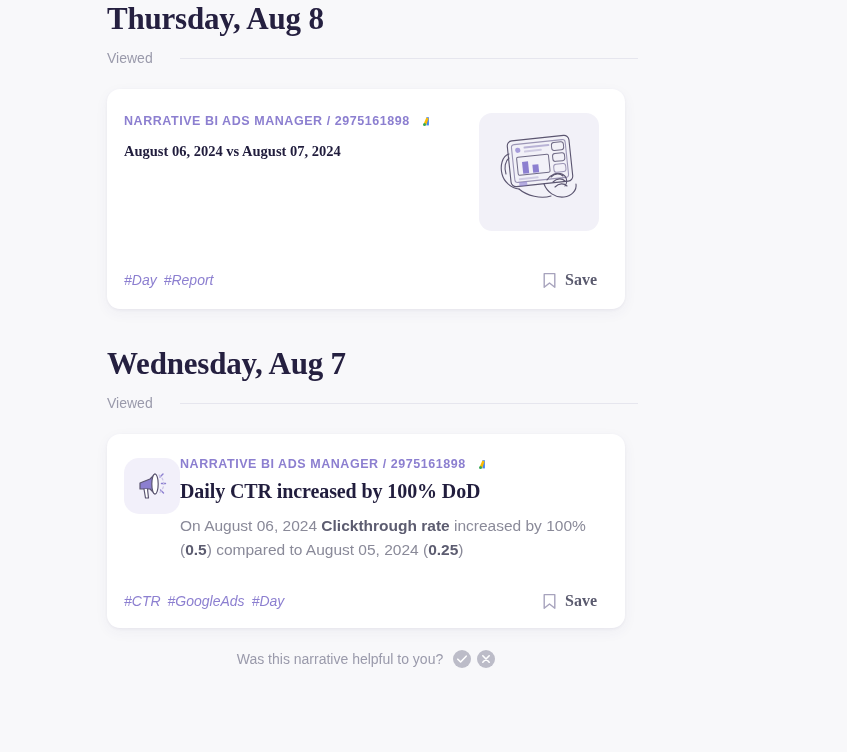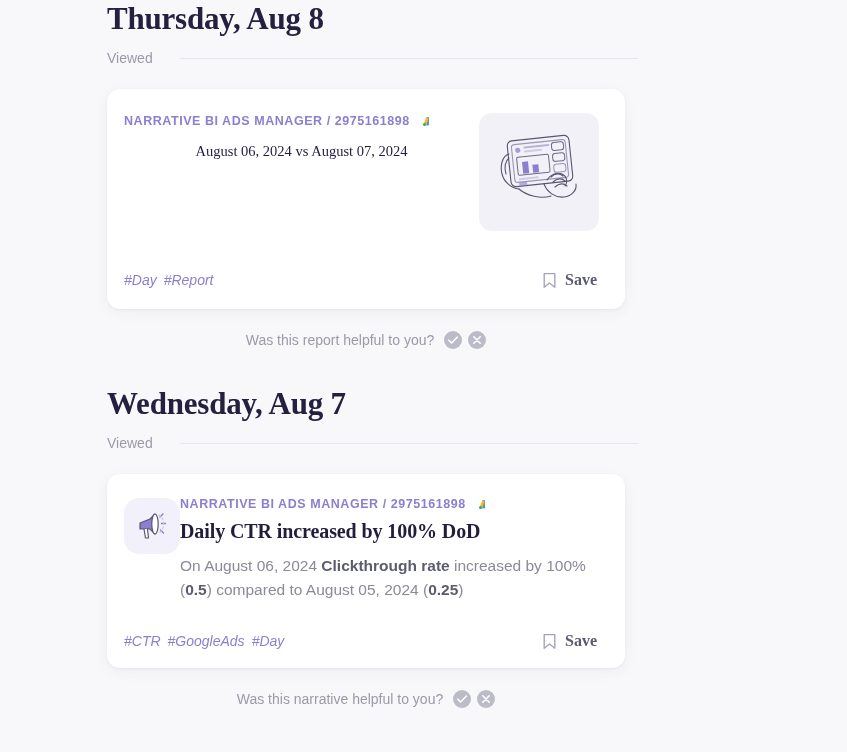--- a/index.html
+++ b/index.html
@@ -109,25 +109,24 @@
   }
   .card-narrative .card-title {
     font-size: 20px;
     line-height: 26px;
     margin-top: 6px;
     letter-spacing: -0.1px;
   }
 
   .card-subtitle {
     font-family: "Liberation Serif", serif;
-    font-weight: 400;
+    font-weight: 700;
     font-size: 14.5px;
     color: #211d3d;
     margin-top: 14px;
-    text-align: center;
   }
 
   .card-desc {
     font-size: 15.5px;
     line-height: 24px;
     color: #8a8a99;
     margin-top: 10px;
     max-width: 530px;
   }
   .card-desc b {
@@ -290,37 +289,20 @@
           <span>
             <svg class="bookmark-icon" viewBox="0 0 15 17">
               <path d="M2.2 1.6 h10.6 v13.6 l-5.3 -4.2 l-5.3 4.2 z" fill="none" stroke="#a7a3bd" stroke-width="1.4" stroke-linejoin="round"></path>
             </svg>
           </span>
           <span class="save-label">Save</span>
         </div>
       </div>
     </div>
 
-    <div class="feedback">
-      <span class="feedback-text">Was this report helpful to you?</span>
-      <span class="fb-icons">
-        <span>
-          <svg class="fb-icon" viewBox="0 0 18 18">
-            <circle cx="9" cy="9" r="9" fill="#bcbcc8"></circle>
-            <path d="M4.8 9.2 L7.6 12 L13.2 6.2" fill="none" stroke="#ffffff" stroke-width="1.6" stroke-linecap="round" stroke-linejoin="round"></path>
-          </svg>
-        </span>
-        <span>
-          <svg class="fb-icon" viewBox="0 0 18 18">
-            <circle cx="9" cy="9" r="9" fill="#bcbcc8"></circle>
-            <path d="M5.8 5.8 L12.2 12.2 M12.2 5.8 L5.8 12.2" fill="none" stroke="#ffffff" stroke-width="1.6" stroke-linecap="round"></path>
-          </svg>
-        </span>
-      </span>
-    </div>
   </div>
 
   <div class="group-gap"></div>
 
   <div class="day-group">
 
     <div class="day-heading">Wednesday, Aug 7</div>
 
     <div class="viewed-row">
       <span class="viewed-label">Viewed</span>

